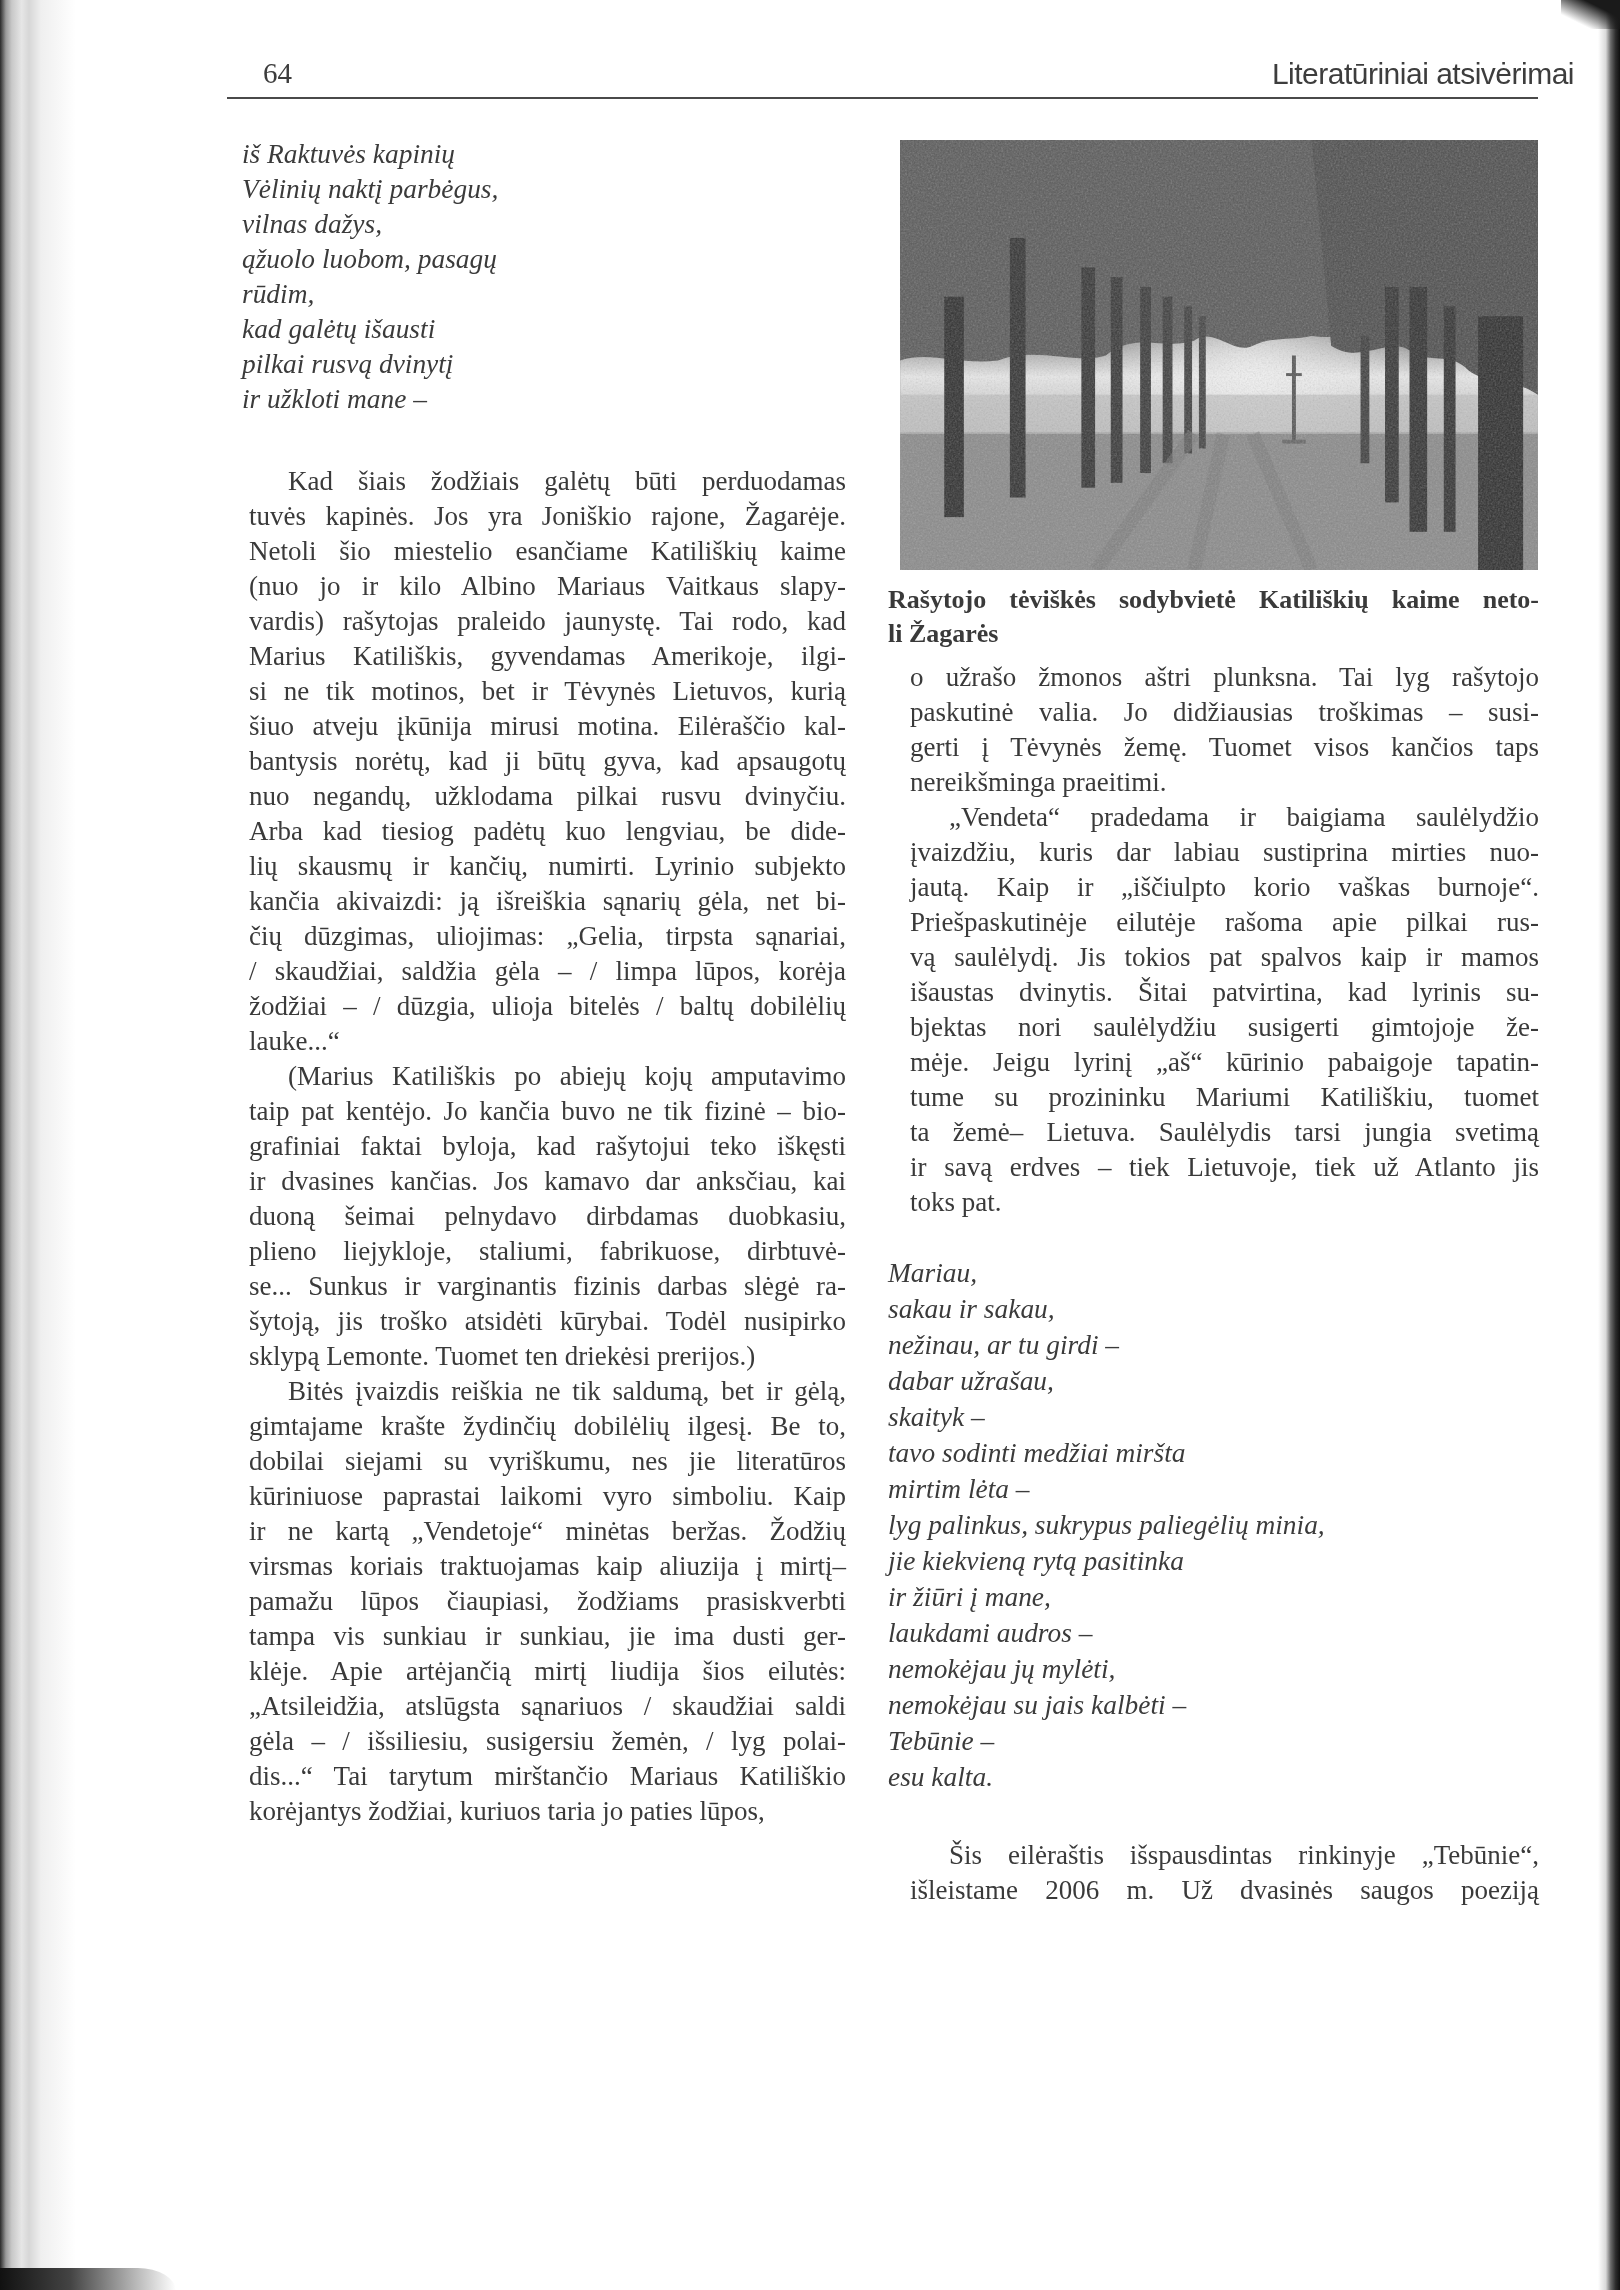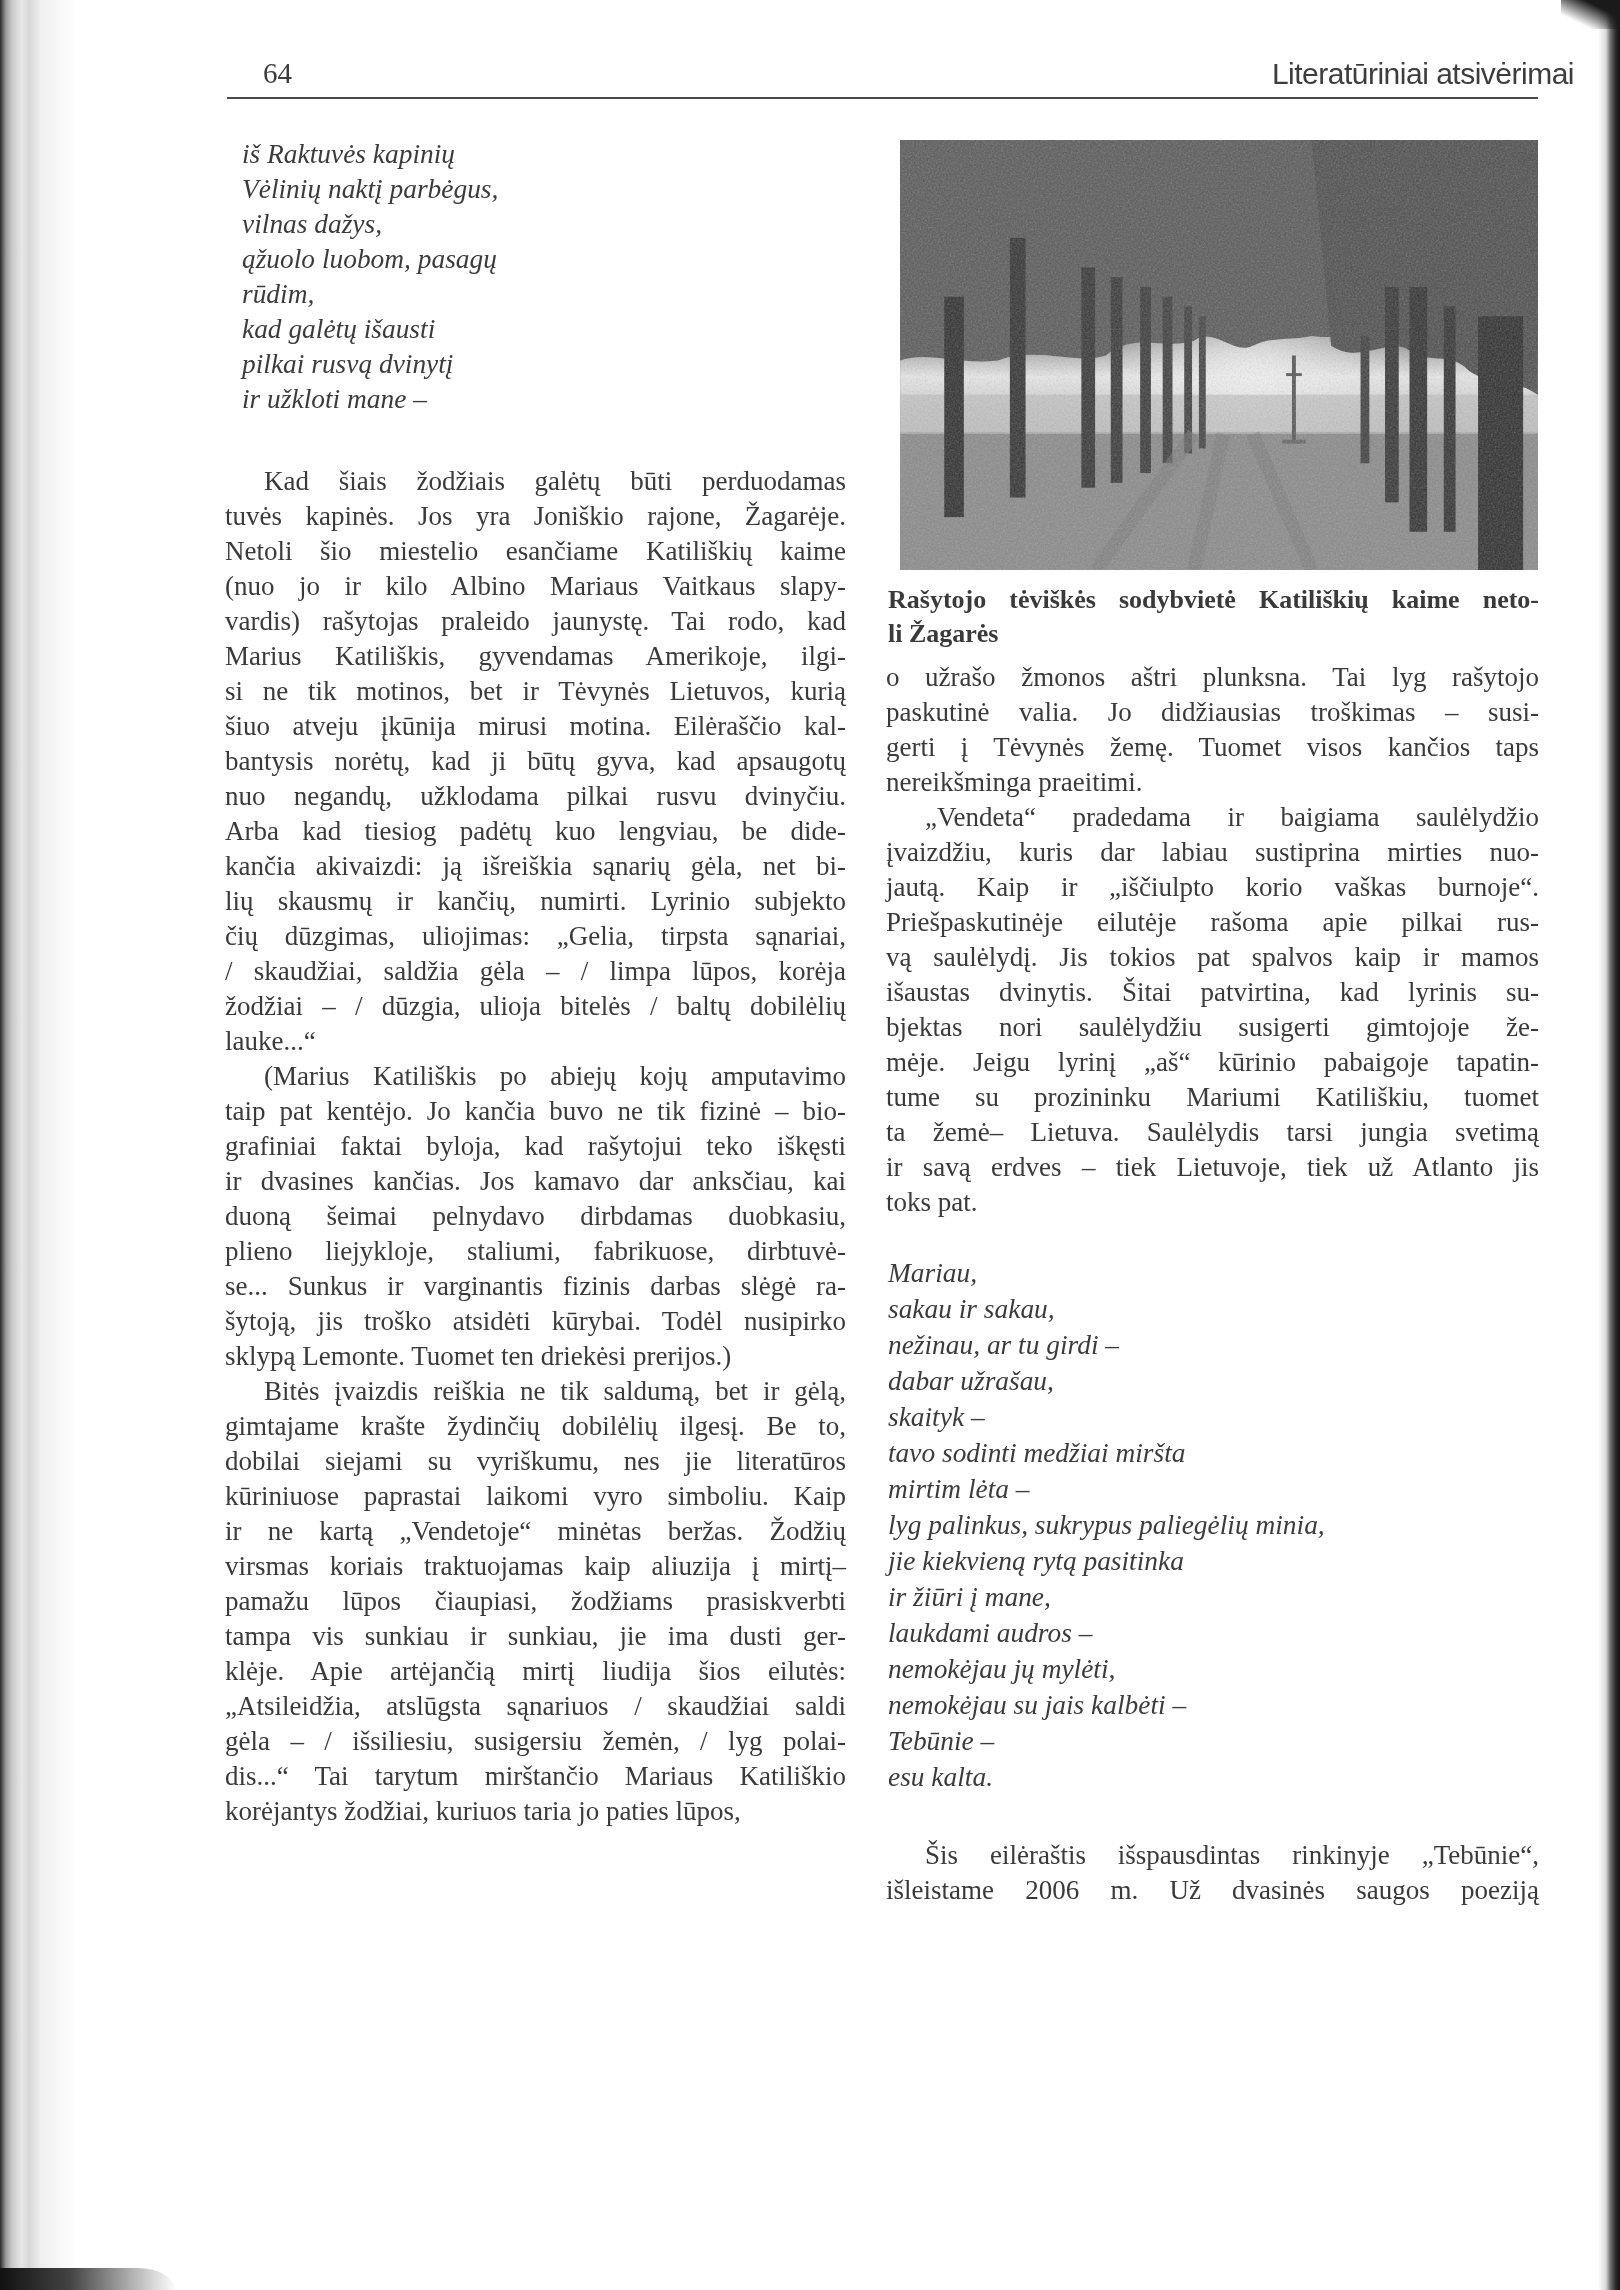--- a/index.html
+++ b/index.html
@@ -43,21 +43,21 @@
   .col-left { position: absolute; left: 225px; top: 137px; width: 621px; }
   .col-right { position: absolute; left: 886px; top: 137px; width: 653px; }
 
   .poem { font-style: italic; font-size: 27.4px; line-height: 35px; color: #3b3b3b; }
   .poem .line { white-space: nowrap; display: block; }
 
   .body-text {
     font-size: 27px; line-height: 35px; text-align: justify; color: #3a3a3a;
   }
   .body-text p { margin: 0; }
-  .body-text .ln { display: block; text-align: justify; text-align-last: justify; white-space: nowrap; }
+  .body-text .ln { display: block; text-align: justify; text-align-last: justify; white-space: nowrap; margin-left: 24px; }
   .body-text .ln.last { text-align-last: left; }
 
   .photo {
     position: absolute; left: 900px; top: 140px; width: 638px; height: 430px;
     background: #777;
     overflow: hidden;
   }
   .photo svg { display: block; }
   .caption {
     position: absolute; left: 888px; top: 583px; width: 651px;
@@ -100,22 +100,22 @@
         <span class="ln">tuvės kapinės. Jos yra Joniškio rajone, Žagarėje.</span>
         <span class="ln">Netoli šio miestelio esančiame Katiliškių kaime</span>
         <span class="ln">(nuo jo ir kilo  Albino Mariaus Vaitkaus slapy-</span>
         <span class="ln">vardis) rašytojas praleido jaunystę. Tai rodo, kad</span>
         <span class="ln">Marius Katiliškis, gyvendamas Amerikoje, ilgi-</span>
         <span class="ln">si ne tik motinos, bet ir Tėvynės Lietuvos, kurią</span>
         <span class="ln">šiuo atveju įkūnija mirusi motina. Eilėraščio kal-</span>
         <span class="ln">bantysis norėtų, kad ji būtų gyva,  kad apsaugotų</span>
         <span class="ln">nuo negandų, užklodama pilkai  rusvu dvinyčiu.</span>
         <span class="ln">Arba kad tiesiog padėtų kuo lengviau, be dide-</span>
+        <span class="ln">lių skausmų ir kančių, numirti. Lyrinio subjekto</span>
         <span class="ln">kančia akivaizdi: ją išreiškia sąnarių gėla, net bi-</span>
-        <span class="ln">lių skausmų ir kančių, numirti. Lyrinio subjekto</span>
         <span class="ln">čių dūzgimas, uliojimas: „Gelia, tirpsta sąnariai,</span>
         <span class="ln">/ skaudžiai, saldžia gėla – / limpa lūpos, korėja</span>
         <span class="ln">žodžiai – / dūzgia, ulioja bitelės / baltų dobilėlių</span>
         <span class="ln last">lauke...“</span>
       </p>
     <p class="para">
         <span class="ln" style="padding-left: 39px;">(Marius Katiliškis po abiejų kojų amputavimo</span>
         <span class="ln">taip pat kentėjo. Jo kančia buvo ne tik fizinė – bio-</span>
         <span class="ln">grafiniai faktai byloja, kad rašytojui teko iškęsti</span>
         <span class="ln">ir dvasines kančias. Jos kamavo dar anksčiau, kai</span>

